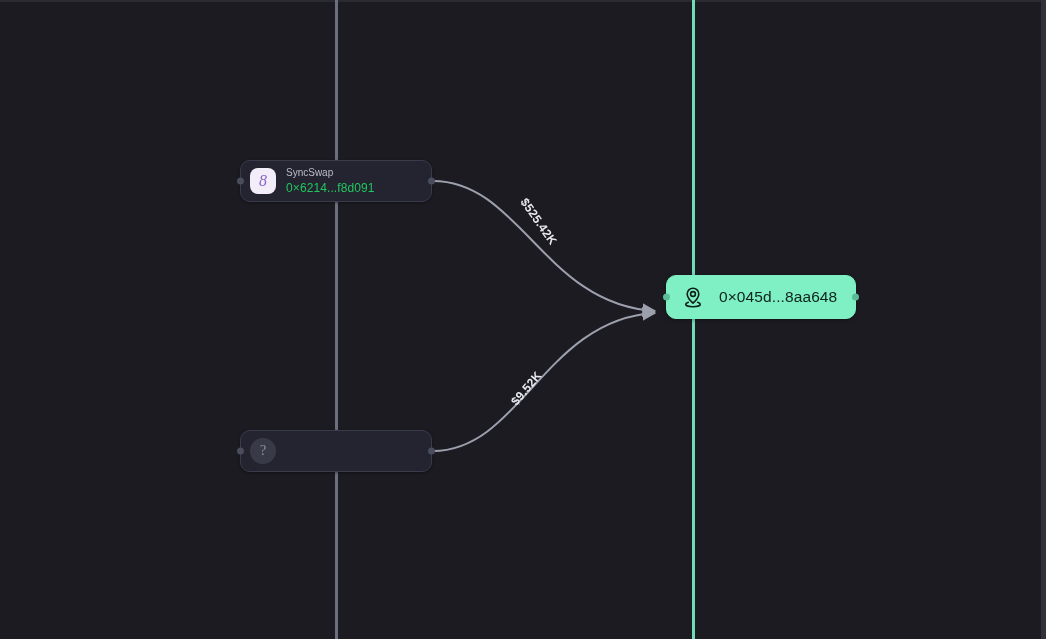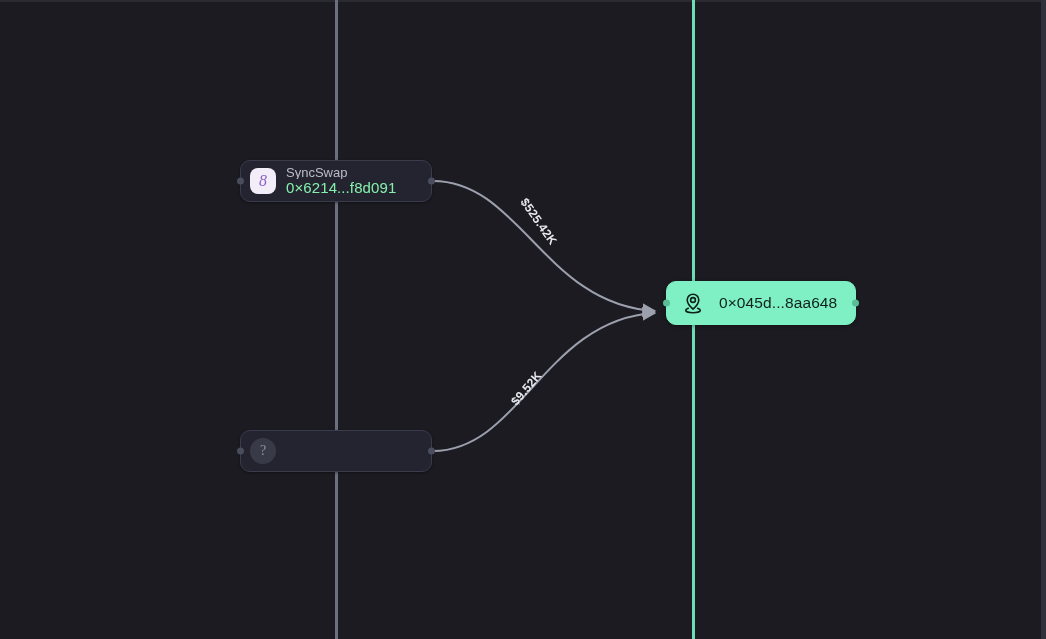--- a/index.html
+++ b/index.html
@@ -139,28 +139,28 @@
   }
 
   .node-text {
     display: flex;
     flex-direction: column;
     justify-content: center;
     min-width: 0;
   }
   .node-title {
     color: #b9bcc8;
-    font-size: 13px;
+    font-size: 10px;
     line-height: 13px;
     white-space: nowrap;
     overflow: hidden;
   }
   .node-addr {
-    color: #86efac;
-    font-size: 15px;
+    color: #22c55e;
+    font-size: 12px;
     line-height: 18px;
     letter-spacing: .1px;
     white-space: nowrap;
   }
   .node.accent .node-addr {
     color: #10221c;
     font-size: 15.5px;
   }
 </style>
 </head>
@@ -207,21 +207,21 @@
   </div>
 
   <div class="node dark" style="left:240px; top:430px; width:192px;">
     <span class="handle left"></span>
     <span class="badge unknown">
       <span class="qm">?</span>
     </span>
     <span class="handle right"></span>
   </div>
 
-  <div class="node accent" style="left:666px; top:281px; width:190px;">
+  <div class="node accent" style="left:666px; top:275px; width:190px;">
     <span class="handle left"></span>
     <span class="badge pin">
       <svg width="24" height="24" viewBox="0 0 24 24" fill="none" stroke="#0d1f19" stroke-width="1.6" stroke-linecap="round" stroke-linejoin="round" xmlns="http://www.w3.org/2000/svg">
         <path d="M12 3.2c-3.2 0-5.8 2.6-5.8 5.8 0 4 5.8 9.2 5.8 9.2s5.8-5.2 5.8-9.2c0-3.2-2.6-5.8-5.8-5.8z"></path>
         <circle cx="12" cy="9" r="2.4"></circle>
         <path d="M7.3 17.2c-1.6.5-2.6 1.2-2.6 2 0 1.4 3.3 2.5 7.3 2.5s7.3-1.1 7.3-2.5c0-.8-1-1.5-2.6-2"></path>
       </svg>
     </span>
     <span class="node-text">
       <span class="node-addr">0×045d...8aa648</span>

